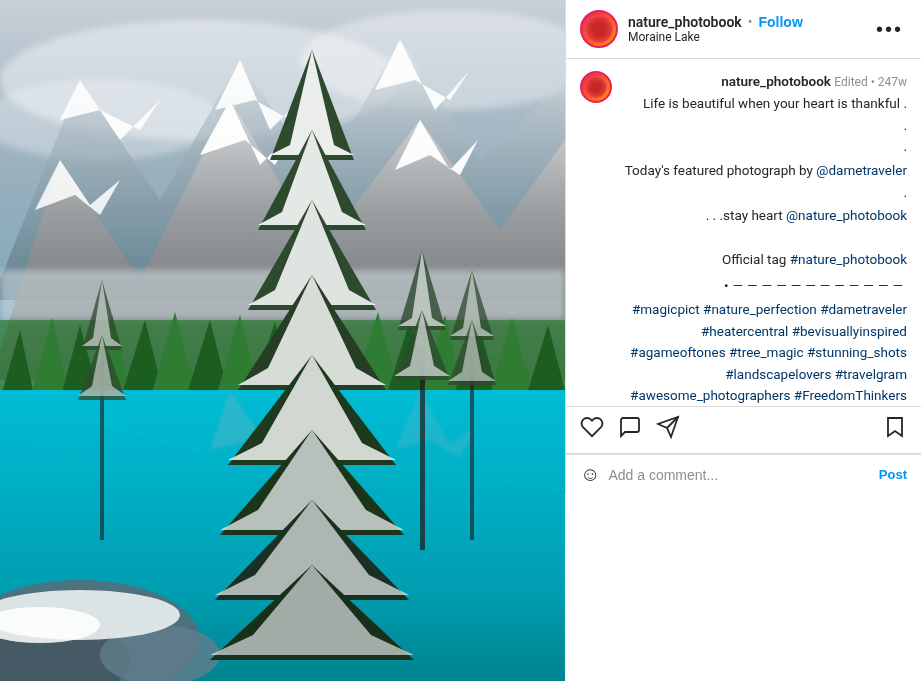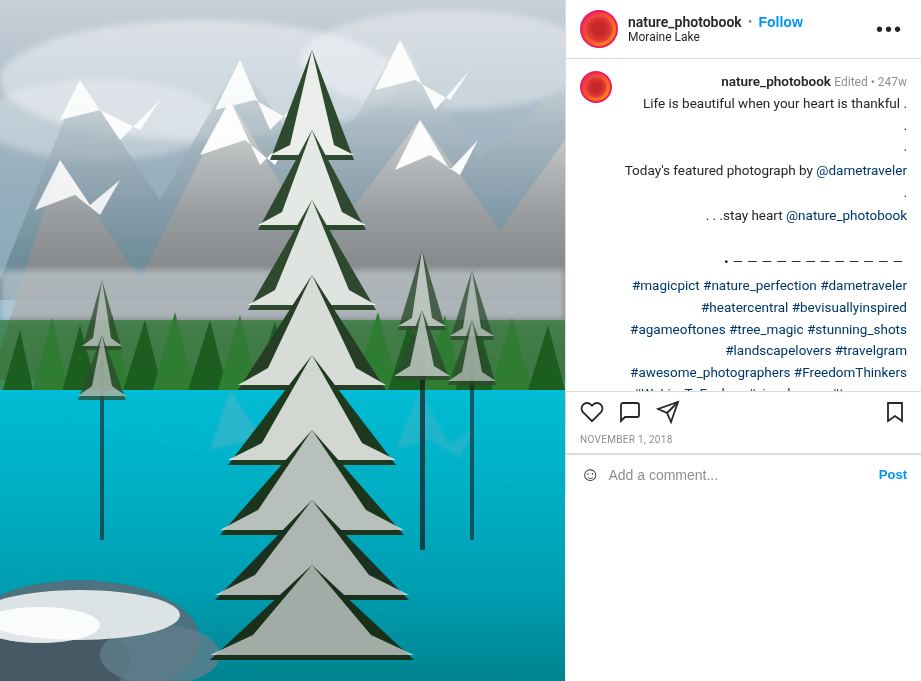--- a/index.html
+++ b/index.html
@@ -486,20 +486,23 @@
           <div class="dot-line">.</div>
           <div class="dot-line">.</div>
           <div class="caption-text">
             <span>Today's featured photograph by</span> <span class="mention">@dametraveler</span>
           </div>
           <div class="dot-line">.</div>
           <div class="caption-text">
             <span>. . .stay heart</span> <span class="mention">@nature_photobook</span>
           </div>
           <br>
+          <div class="caption-text">
+            <span>Official tag</span> <span class="hashtag">#nature_photobook</span>
+          </div>
           <div class="separator-dots">•————————————</div>
           <div class="caption-text">
             <span class="hashtag">#magicpict #nature_perfection #dametraveler #heatercentral #bevisuallyinspired #agameoftones #tree_magic #stunning_shots #landscapelovers #travelgram #awesome_photographers #FreedomThinkers #WeLiveToExplore #visualsgang #teamcanon #earthpix</span>
           </div>
         </div>
       </div>
     </div>
 
     <div class="post-actions">
       <div class="action-icons">
@@ -518,21 +521,20 @@
             <line x1="22" y1="2" x2="11" y2="13"></line>
             <polygon points="22 2 15 22 11 13 2 9 22 2"></polygon>
           </svg>
         </button>
         <button class="action-icon save-icon">
           <svg width="24" height="24" viewBox="0 0 24 24" fill="none" stroke="#262626" stroke-width="1.8">
             <polygon points="19 21 12 16 5 21 5 3 19 3 19 21"></polygon>
           </svg>
         </button>
       </div>
-      <div class="post-date">NOVEMBER 1, 2018</div>
     </div>
 
     <div class="add-comment-row">
       <button class="emoji-btn">☺</button>
       <input class="comment-input" type="text" placeholder="Add a comment..." style="">
       <button class="post-btn">Post</button>
     </div>
 
   </div>
 </div>

